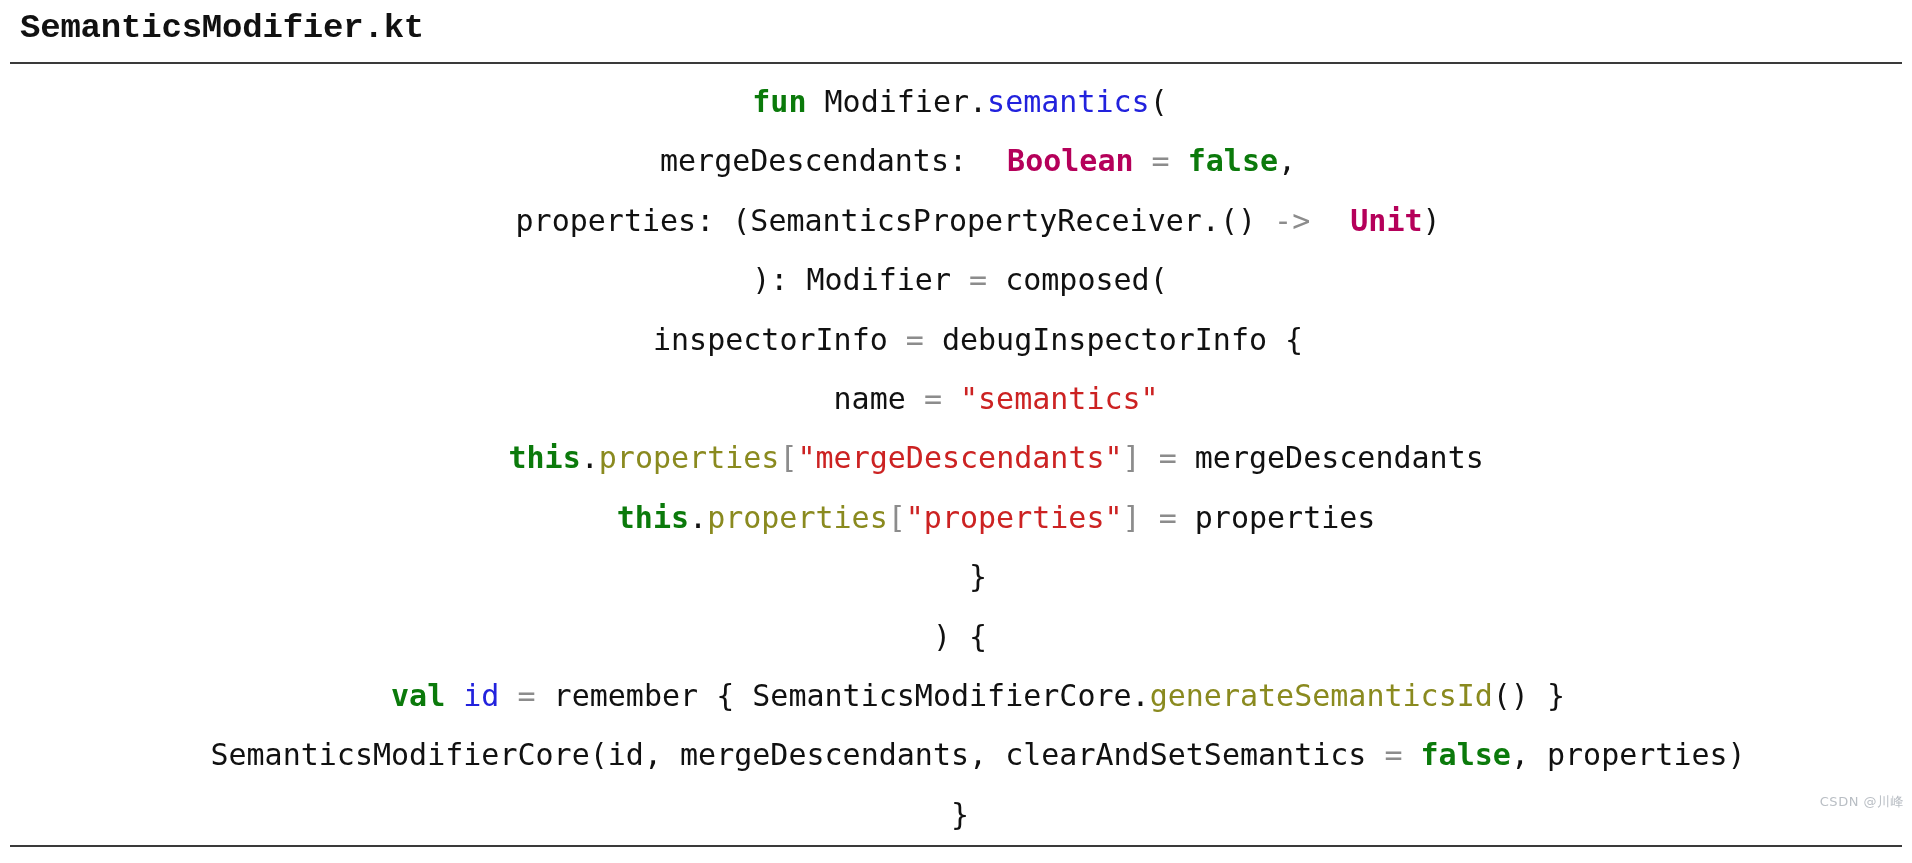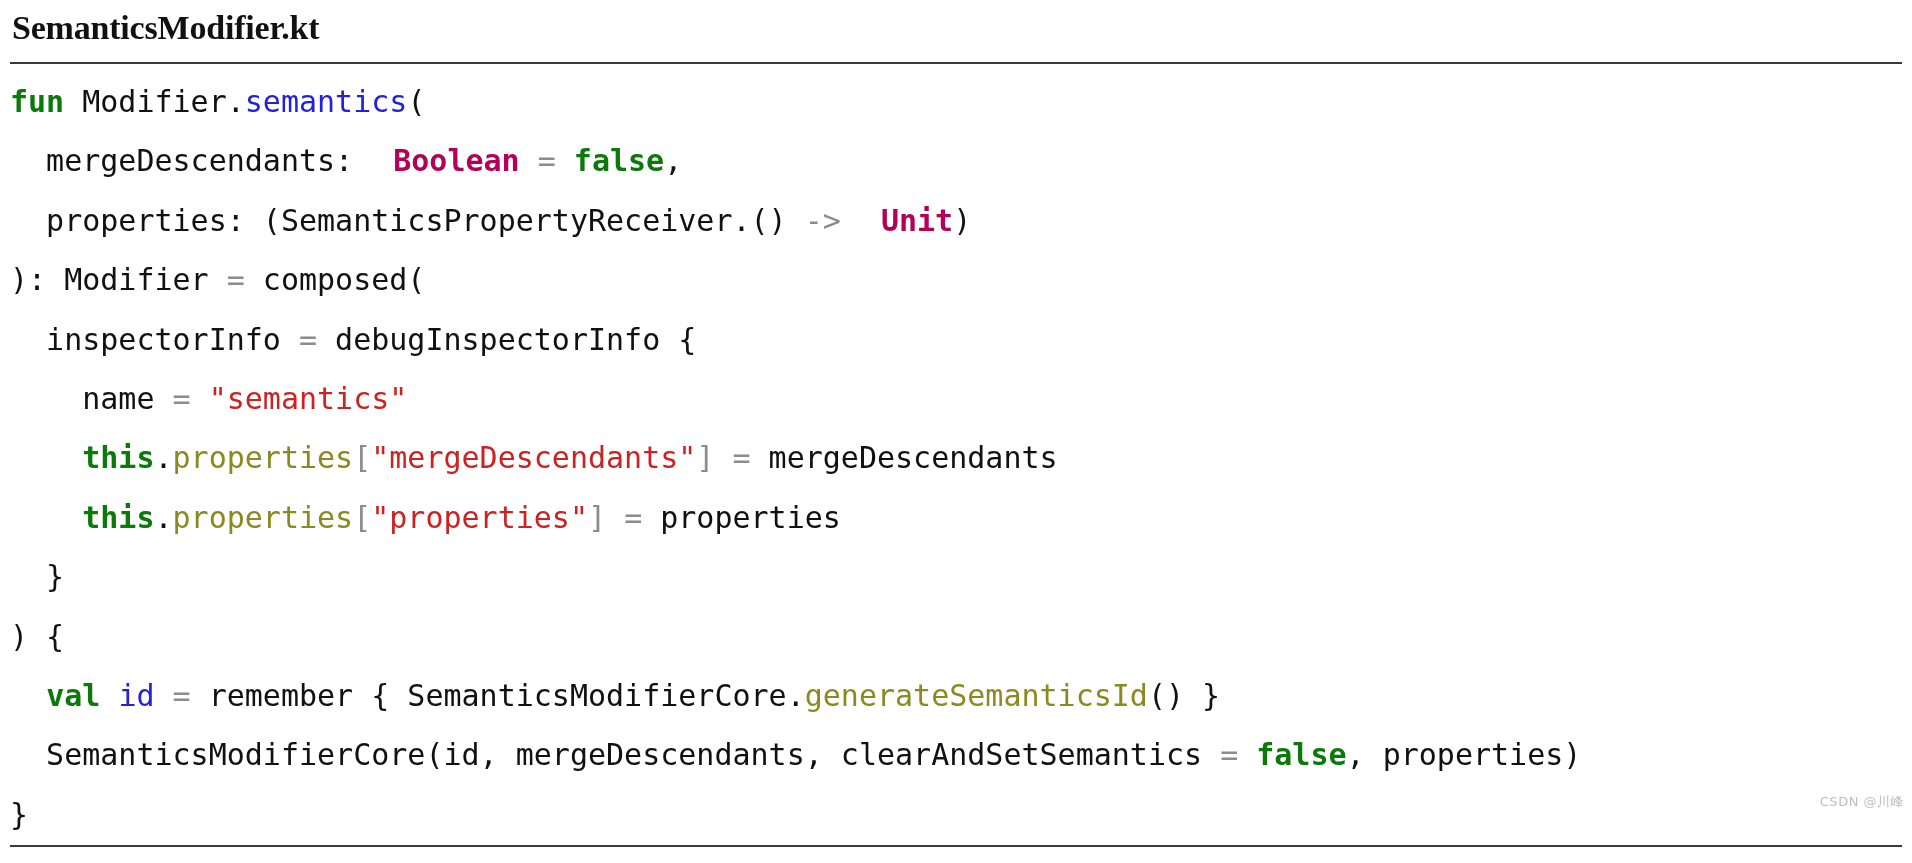--- a/index.html
+++ b/index.html
@@ -15,23 +15,23 @@
   }
   .page {
     position: relative;
     width: 1912px;
     height: 863px;
     background: #ffffff;
     box-sizing: border-box;
   }
   .file-title {
     position: absolute;
-    left: 12px;
+    left: 20px;
     top: 6px;
-    font-family: Liberation Serif, serif;
+    font-family: Liberation Mono, monospace;
     font-weight: bold;
     font-size: 34px;
     line-height: 44px;
     color: #111111;
     letter-spacing: -0.2px;
     white-space: nowrap;
   }
   .rule {
     position: absolute;
     left: 10px;
@@ -50,20 +50,21 @@
     font-family: "DejaVu Sans Mono", "Liberation Mono", monospace;
     font-size: 30px;
     line-height: 59.4px;
     color: #111111;
     white-space: pre;
     letter-spacing: 0px;
   }
   .code-line {
     white-space: pre;
     height: 59.4px;
+    text-align: center;
   }
 
   
   .tok-kw      { color: #0b7a0b; font-weight: bold; }   
   .tok-fnname  { color: #2222dd; }                      
   .tok-type    { color: #b5005a; font-weight: bold; margin-left: 22px; }   
   .tok-str     { color: #cc2222; }                      
   .tok-prop    { color: #8a8a1f; }                      
   .tok-op      { color: #8c8c8c; }                      
   .tok-plain   { color: #111111; }

